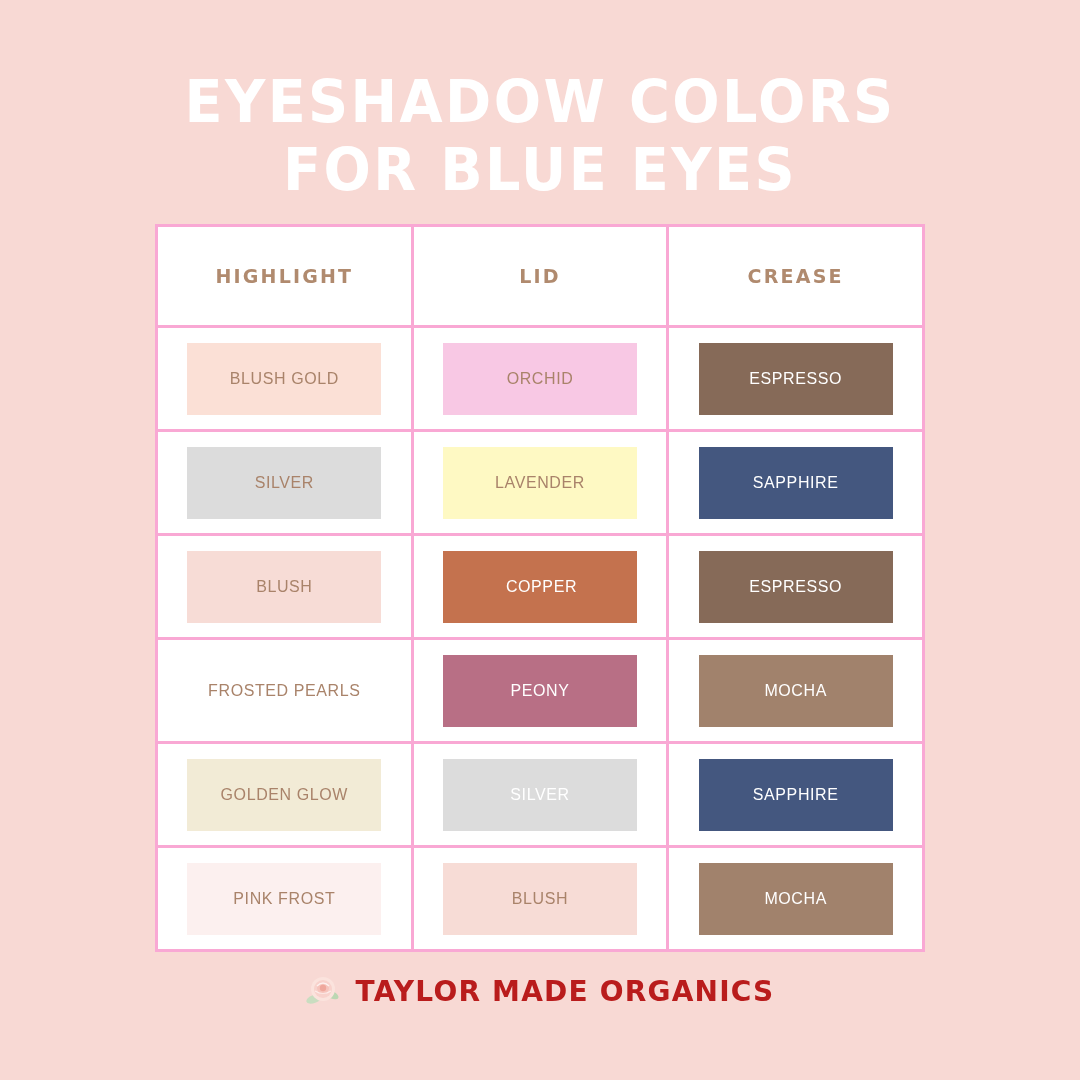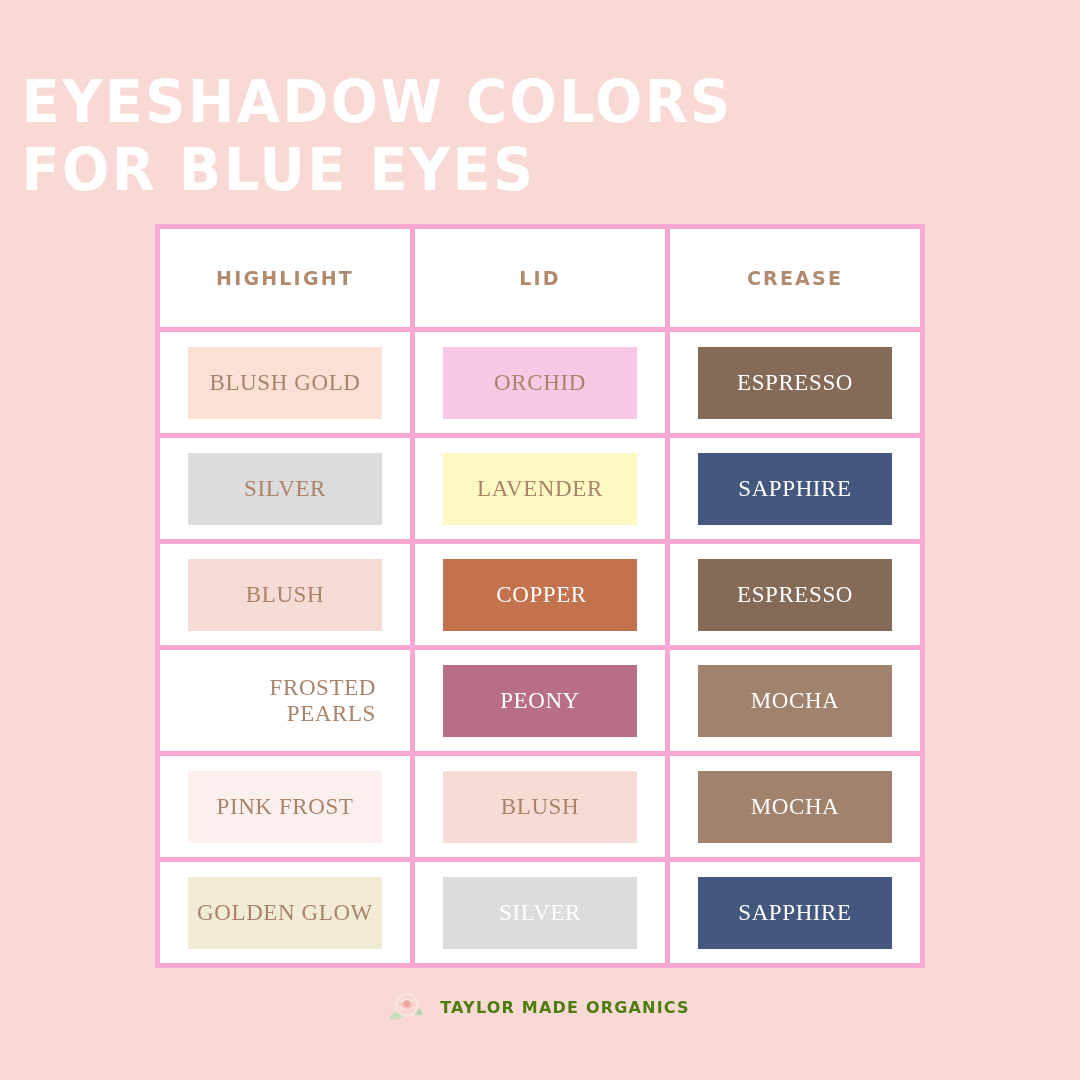--- a/index.html
+++ b/index.html
@@ -19,21 +19,21 @@
     height: 1080px;
     box-sizing: border-box;
     display: flex;
     flex-direction: column;
     align-items: center;
   }
 
   
   .title-block {
     margin-top: 68px;
-    text-align: left;
+    text-align: center;
     width: 100%;
   }
   .title-line {
     color: #FFFFFF;
     font-family: "DejaVu Sans", sans-serif;
     font-weight: 700;
     font-size: 58px;
     line-height: 68px;
     letter-spacing: 2.5px;
     text-transform: uppercase;
@@ -45,21 +45,21 @@
     margin-top: 20px;
     width: 770px;
     background: #FFFFFF;
   }
   .grid {
     width: 100%;
     border-collapse: collapse;
     table-layout: fixed;
   }
   .grid th, .grid td {
-    border: 5px solid #f9a8d4;
+    border: 3px solid #f9a8d4;
     padding: 0;
     text-align: center;
     vertical-align: middle;
   }
   .grid th {
     height: 98px;
     color: #B08A6E;
     font-family: "DejaVu Sans", sans-serif;
     font-size: 19px;
     font-weight: 700;
@@ -75,22 +75,22 @@
     justify-content: center;
     height: 101px;
   }
   .swatch {
     display: flex;
     align-items: center;
     justify-content: center;
     width: 194px;
     height: 72px;
     box-sizing: border-box;
-    font-family: Liberation Serif, serif;
-    font-size: 23px;
+    font-family: Liberation Sans, sans-serif;
+    font-size: 16px;
     letter-spacing: 0.6px;
     line-height: 26px;
     text-transform: uppercase;
     font-weight: 400;
     padding: 0 6px;
   }
   .swatch.tall {
     height: 86px;
     text-align: right;
   }
@@ -105,24 +105,24 @@
     align-items: center;
     justify-content: center;
     gap: 16px;
   }
   .rose-icon {
     width: 34px;
     height: 34px;
     display: block;
   }
   .brand {
-    color: #4d7c0f;
+    color: #b91c1c;
     font-family: "DejaVu Sans", sans-serif;
     font-weight: 700;
-    font-size: 16px;
+    font-size: 28px;
     letter-spacing: 1.2px;
     text-transform: uppercase;
   }
 </style>
 </head>
 <body>
 
 <div class="page">
 
   <div class="title-block">
@@ -204,48 +204,48 @@
             </td>
             <td>
               <div class="cell-inner">
                 <div class="swatch" style="background: rgb(161, 130, 108); color: rgb(255, 255, 255);">MOCHA</div>
               </div>
             </td>
           </tr>
           <tr>
             <td>
               <div class="cell-inner">
+                <div class="swatch" style="background: rgb(242, 235, 214); color: rgb(169, 131, 106);">GOLDEN GLOW</div>
+              </div>
+            </td>
+            <td>
+              <div class="cell-inner">
+                <div class="swatch" style="background: rgb(220, 220, 220); color: rgb(255, 255, 255);">SILVER</div>
+              </div>
+            </td>
+            <td>
+              <div class="cell-inner">
+                <div class="swatch" style="background: rgb(68, 87, 127); color: rgb(255, 255, 255);">SAPPHIRE</div>
+              </div>
+            </td>
+          </tr>
+          <tr>
+            <td>
+              <div class="cell-inner">
                 <div class="swatch" style="background: rgb(252, 240, 239); color: rgb(169, 131, 106);">PINK FROST</div>
               </div>
             </td>
             <td>
               <div class="cell-inner">
                 <div class="swatch" style="background: rgb(247, 220, 214); color: rgb(169, 131, 106);">BLUSH</div>
               </div>
             </td>
             <td>
               <div class="cell-inner">
                 <div class="swatch" style="background: rgb(161, 130, 108); color: rgb(255, 255, 255);">MOCHA</div>
-              </div>
-            </td>
-          </tr>
-          <tr>
-            <td>
-              <div class="cell-inner">
-                <div class="swatch" style="background: rgb(242, 235, 214); color: rgb(169, 131, 106);">GOLDEN GLOW</div>
-              </div>
-            </td>
-            <td>
-              <div class="cell-inner">
-                <div class="swatch" style="background: rgb(220, 220, 220); color: rgb(255, 255, 255);">SILVER</div>
-              </div>
-            </td>
-            <td>
-              <div class="cell-inner">
-                <div class="swatch" style="background: rgb(68, 87, 127); color: rgb(255, 255, 255);">SAPPHIRE</div>
               </div>
             </td>
           </tr>
         </tbody>
     </table>
   </div>
 
   <div class="footer">
     <span>
       <svg class="rose-icon" viewBox="0 0 34 34" xmlns="http://www.w3.org/2000/svg">

